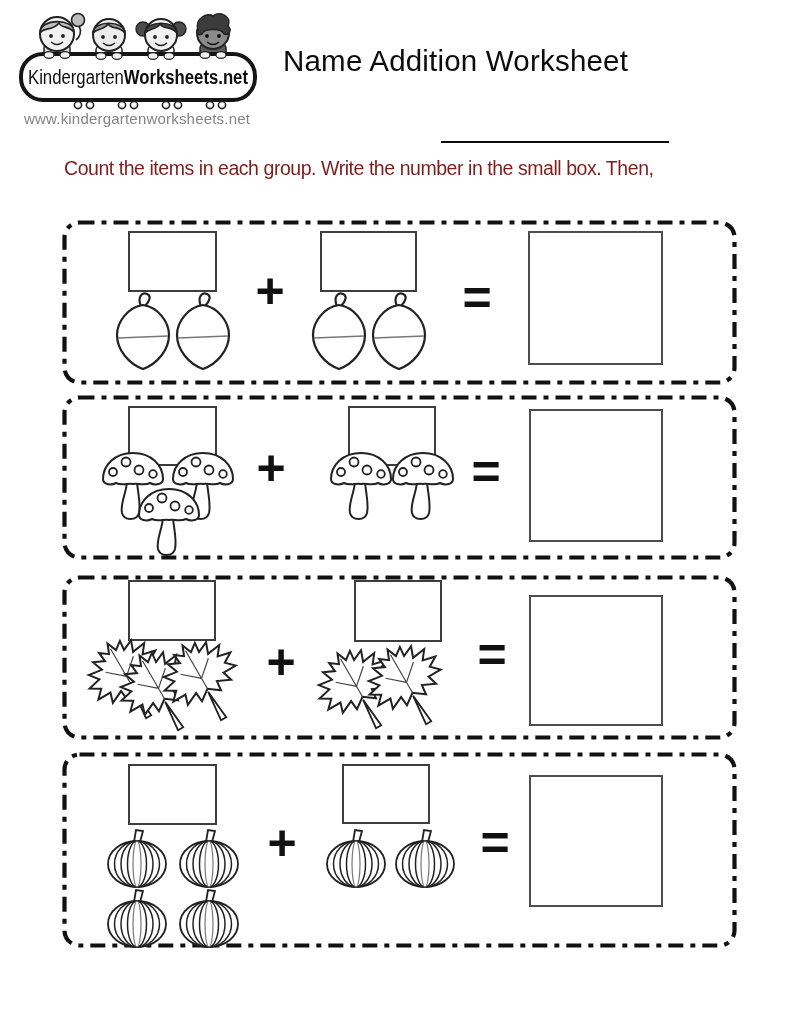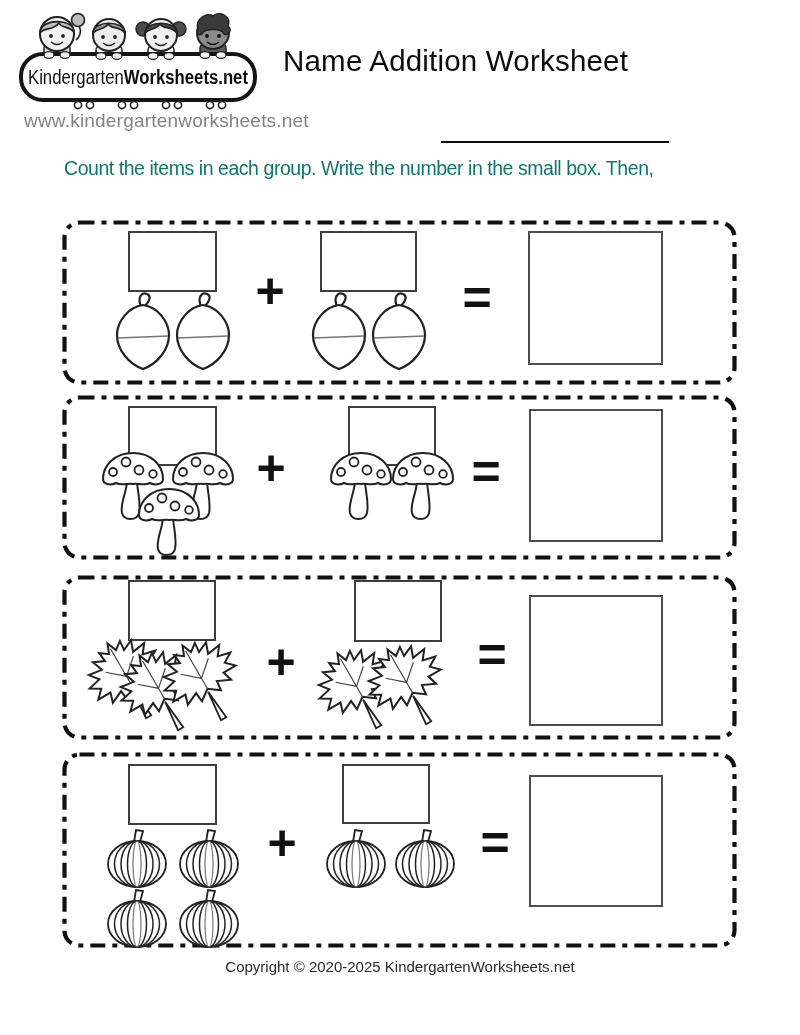--- a/index.html
+++ b/index.html
@@ -2,26 +2,26 @@
 <html><head>
 <meta charset="utf-8">
 <style>
   html,body{margin:0;padding:0;}
   body{
     width:800px;height:1035px;position:relative;background:#ffffff;
     font-family:"Liberation Sans",sans-serif;color:#111;overflow:hidden;
   }
   
   #logo{position:absolute;left:16px;top:4px;width:244px;height:110px;}
-  #site-url{position:absolute;left:24px;top:110px;font-size:19px;color:#848484;letter-spacing:.2px;}
+  #site-url{position:absolute;left:24px;top:110px;font-size:15px;color:#848484;letter-spacing:.2px;}
   #page-title{position:absolute;left:283px;top:44px;font-size:29.5px;font-weight:400;letter-spacing:.2px;color:#0c0c0c;white-space:nowrap;}
   #name-row{position:absolute;left:441px;top:105px;display:flex;align-items:flex-end;}
   #name-label{font-size:33px;color:#0c0c0c;line-height:38px;}
   #name-line{display:inline-block;width:228px;height:36px;border-bottom:2.5px solid #0c0c0c;}
-  #instructions{position:absolute;left:64px;top:153px;width:710px;font-size:19.5px;letter-spacing:-.45px;line-height:30px;color:#0f766e;white-space:nowrap;}
+  #instructions{position:absolute;left:64px;top:153px;width:710px;font-size:19.5px;letter-spacing:-.45px;line-height:30px;color:#7f1d1d;white-space:nowrap;}
   
   .problem-row{position:absolute;left:62px;width:675px;}
   .row-border{position:absolute;left:0;top:0;width:100%;height:100%;}
   .count-box{position:absolute;background:#fff;border:2px solid #3d3d3d;box-sizing:border-box;}
   .sum-box{position:absolute;background:#fff;border:2px solid #4d4d4d;box-sizing:border-box;}
   .op{position:absolute;transform:translate(-50%,-54%);font-size:50px;font-weight:600;color:#111;line-height:1;}
   .item{position:absolute;}
   .item svg{display:block;}
   
   #footer{position:absolute;left:0;top:958px;width:800px;text-align:center;color:#2b2b2b;font-size:15px;line-height:18px;}
@@ -337,14 +337,13 @@
       <ellipse cx="32" cy="36" rx="4" ry="23" fill="none" stroke="#777" stroke-width="1.2"></ellipse>
     </svg>
         </div>
       </div>
       <div class="op" style="left:220px;top:93px;">+</div>
       <div class="op" style="left:433px;top:93px;">=</div>
     </div>
   </div>
 
 <div id="footer">
-  <div>Copyright © 2020-2025 KindergartenWorksheets.net</div>
 </div>
 
 </body></html>

